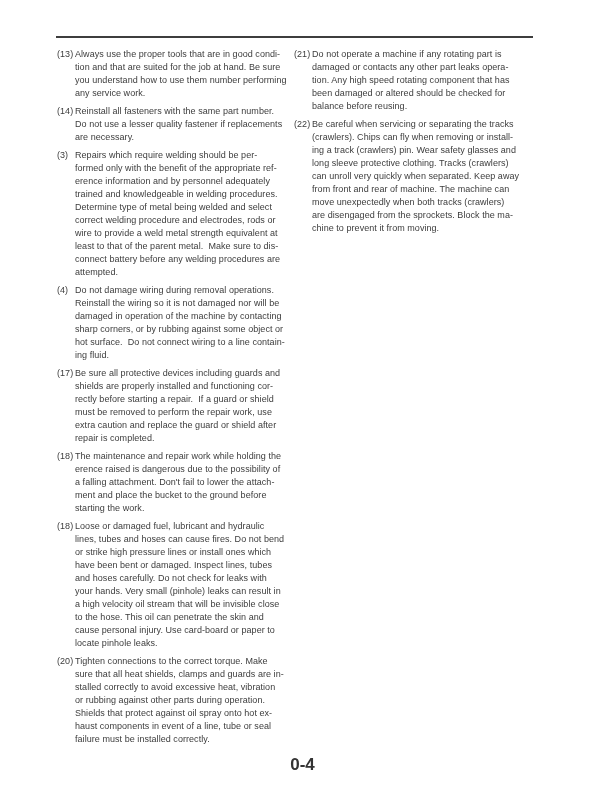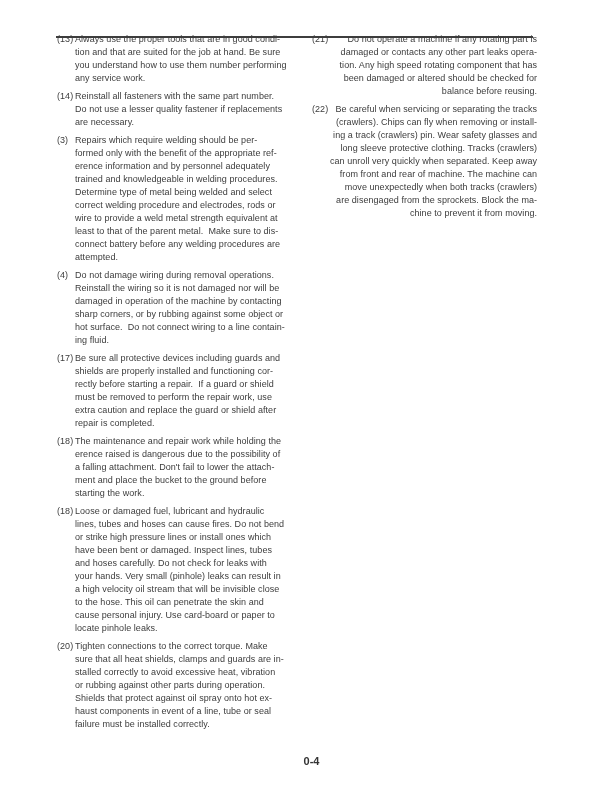--- a/index.html
+++ b/index.html
@@ -15,50 +15,49 @@
     background: #ffffff;
   }
   .top-rule {
     position: absolute;
     left: 56px; top: 36px;
     width: 477px; height: 2px;
     background: #3d3d3d;
   }
   .columns {
     position: absolute;
-    left: 57px; top: 33px;
+    left: 57px; top: 48px;
     width: 477px;
     display: flex;
-    gap: 9px;
   }
   .col { width: 229px; }
-  .col + .col { margin-left: 17px; text-align: right; }
+  .col + .col { margin-left: 8px; }
   .item {
     position: relative;
     padding-left: 18px;
     margin-bottom: 5px;
     color: #3c3c3c;
     font-size: 9px;
     line-height: 13px;
     letter-spacing: 0.05px;
   }
   .item .num {
     position: absolute;
     left: 0; top: 0;
     white-space: nowrap;
   }
   .item .body {
     white-space: pre;
   }
   .footer {
     position: absolute;
-    left: 73px; top: 755px;
+    left: 64px; top: 755px;
     width: 477px;
     text-align: center;
-    font-size: 11px;
+    font-size: 17px;
     font-weight: bold;
     color: #333333;
   }
 </style>
 </head>
 <body>
 
 <div class="page">
   <div class="top-rule"></div>
   <div class="columns">

